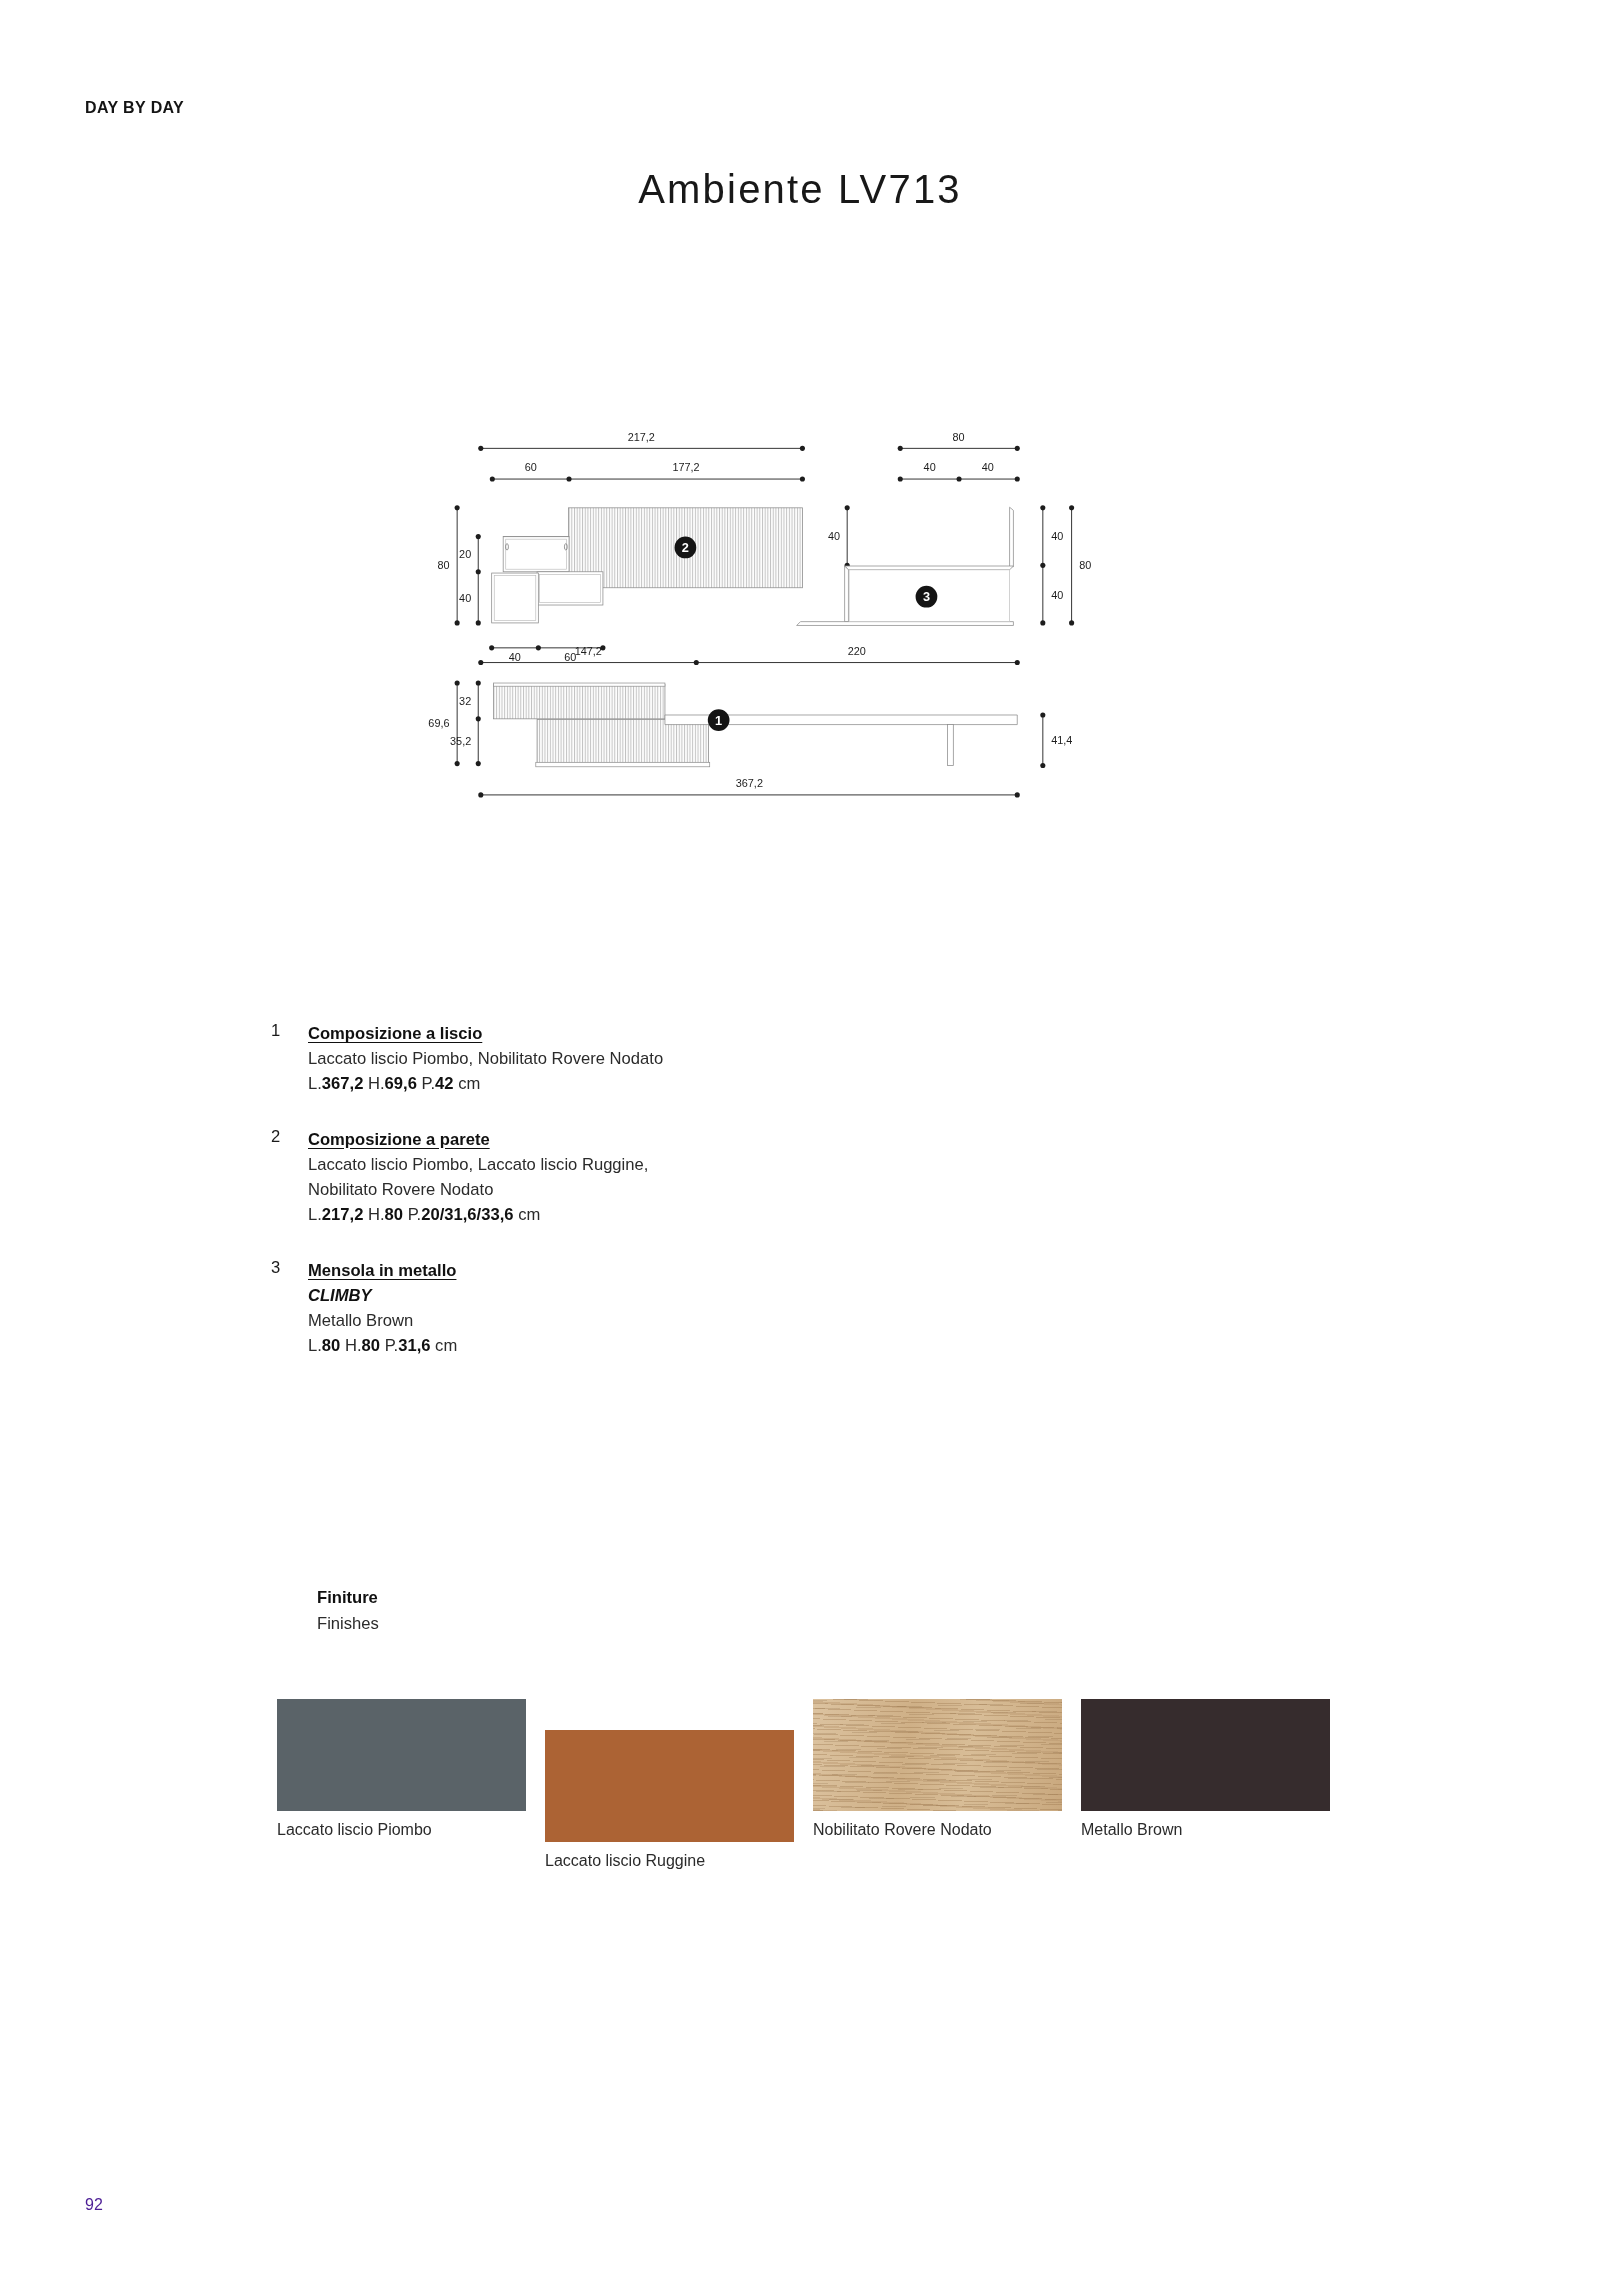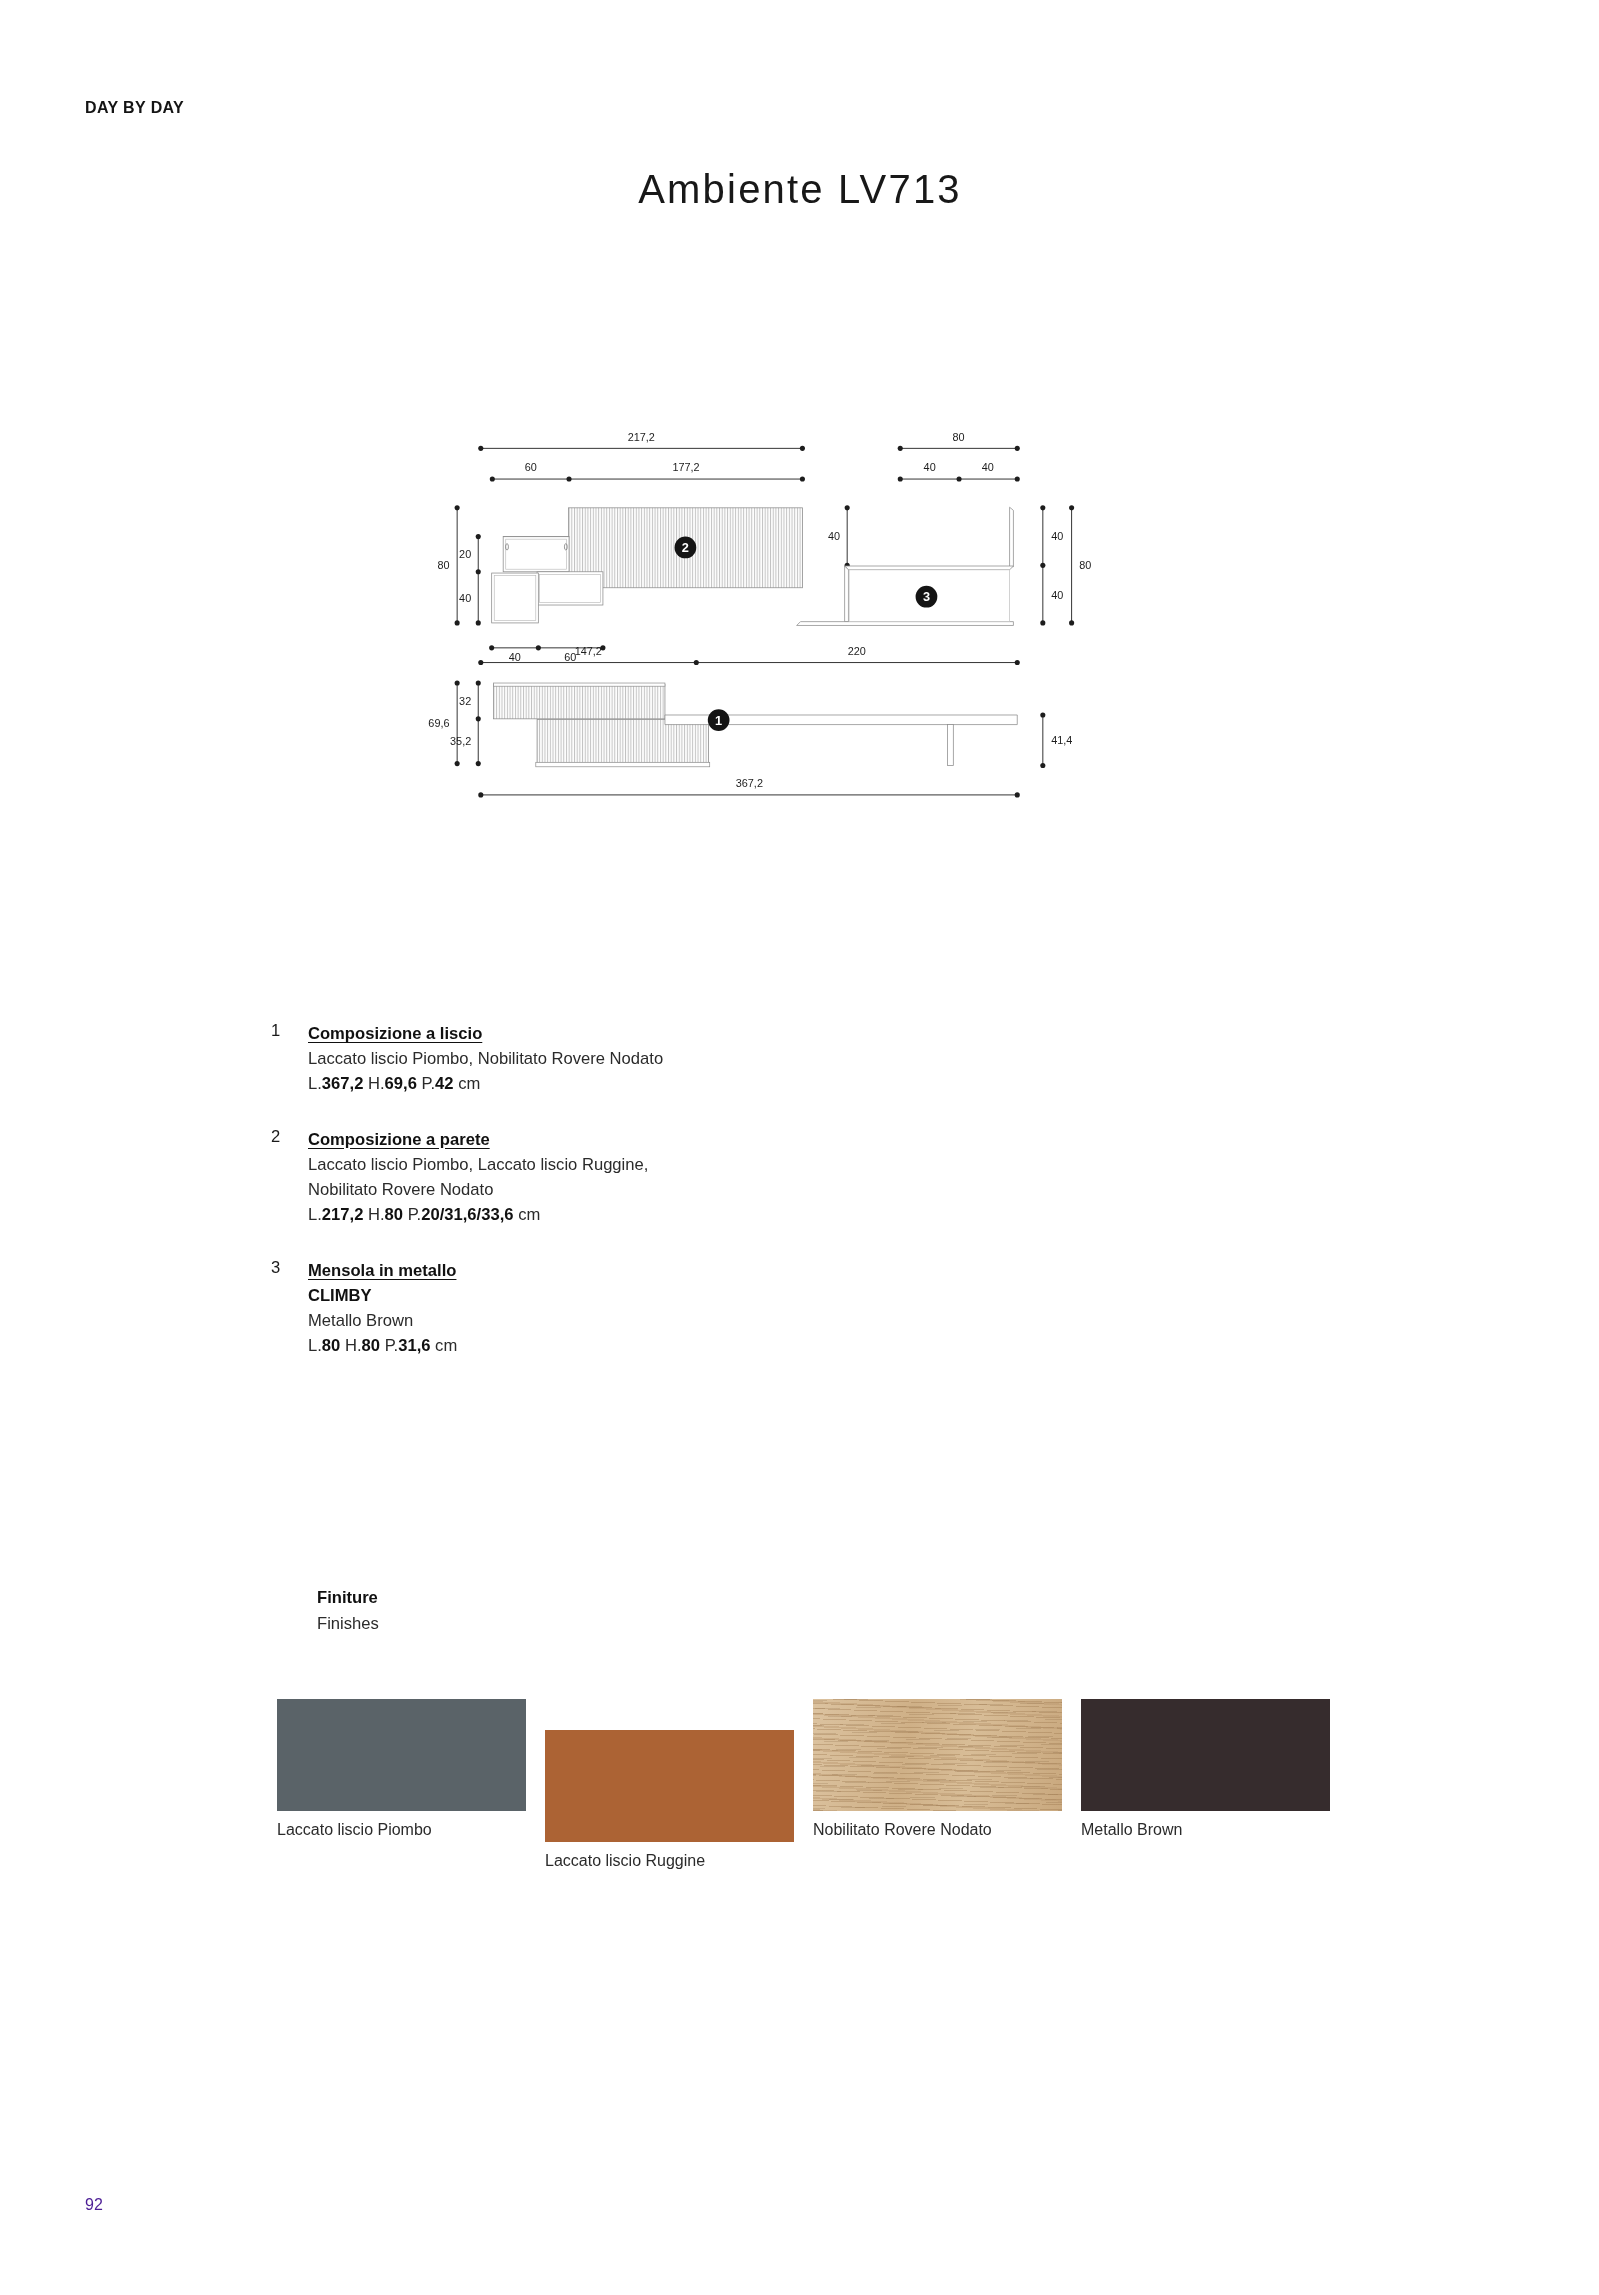--- a/index.html
+++ b/index.html
@@ -20,21 +20,21 @@
   .drawing svg{display:block;width:717px;height:422px;overflow:visible;}
 
   .legend{position:absolute;left:271px;top:1021px;width:640px;}
   .leg-item{position:relative;margin-bottom:30px;}
   .leg-num{position:absolute;left:0;top:0;font-size:16.6px;color:#1a1a1a;}
   .leg-body{margin-left:37px;}
   .leg-title{
     font-size:16.6px;font-weight:bold;text-decoration:underline;
     text-underline-offset:2.6px;line-height:1.52;color:#111;
   }
-  .leg-sub{font-size:16.6px;font-weight:bold;line-height:1.52;color:#111;}
+  .leg-sub{font-size:16.6px;font-weight:bold;line-height:1.52;color:#111;font-style:italic;}
   .leg-line{font-size:16.6px;line-height:1.52;color:#2b2b2b;}
   .leg-line b{font-weight:bold;color:#111;}
 
   .fin-head{position:absolute;left:271px;top:1585px;margin-left:46px;}
   .fin-t1{font-size:16.6px;font-weight:bold;color:#111;line-height:1.55;}
   .fin-t2{font-size:16.6px;font-weight:400;color:#2b2b2b;line-height:1.55;}
 
   .swatches{position:absolute;left:277px;top:1699px;width:1088px;height:144px;}
   .sw{position:absolute;top:0;width:249px;height:112px;}
   .sw.s0{left:0;} .sw.s1{left:268px;margin-top:31px;} .sw.s2{left:536px;} .sw.s3{left:804px;}

